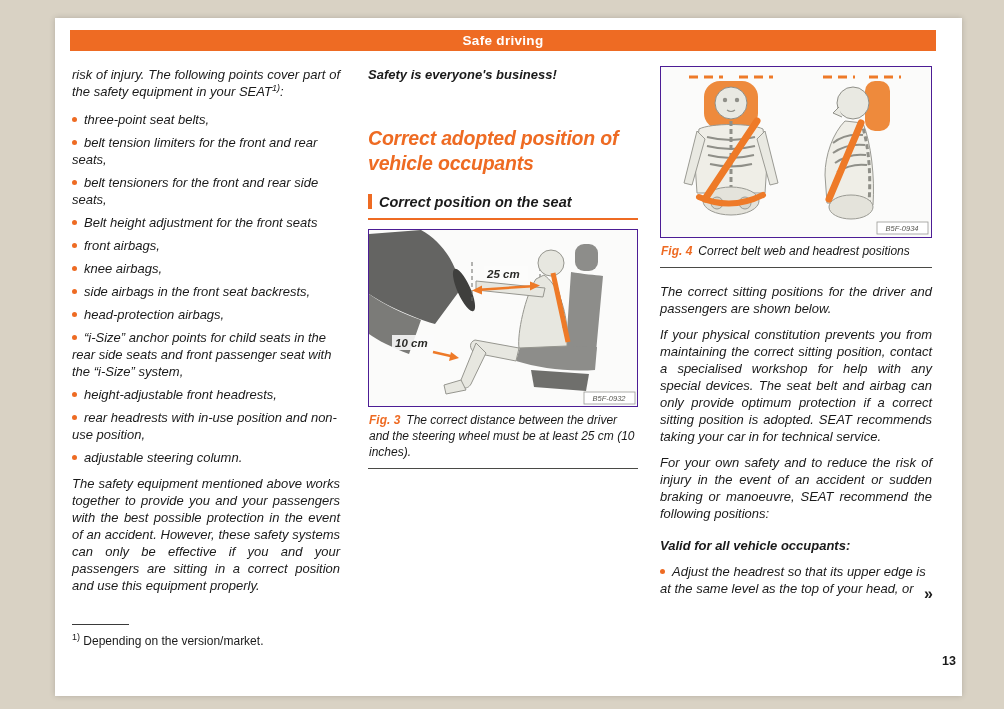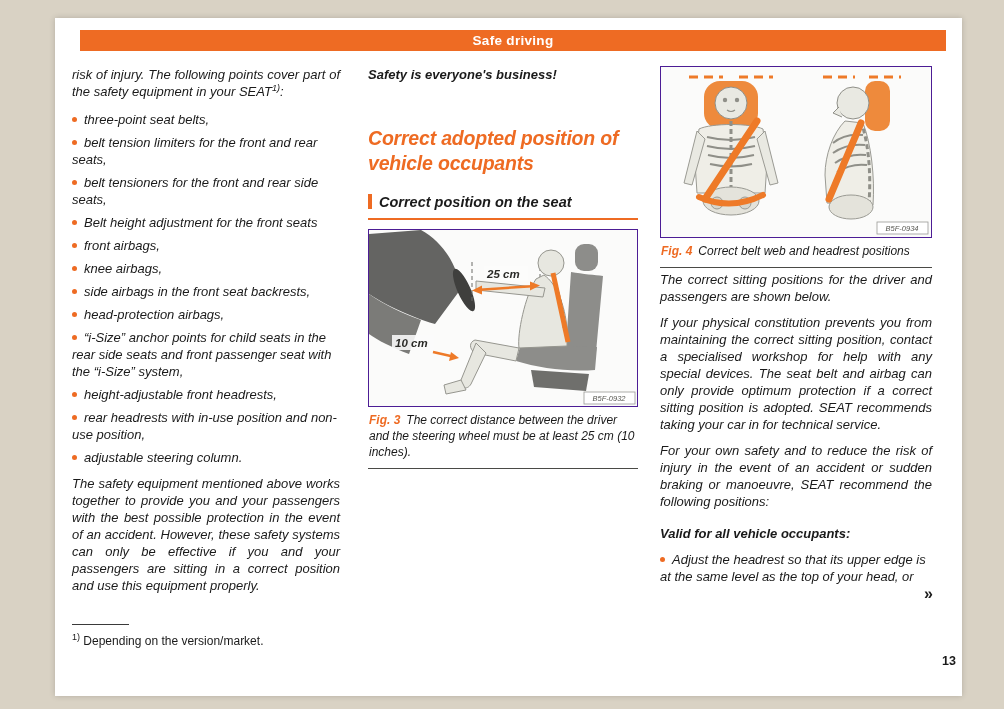--- a/index.html
+++ b/index.html
@@ -13,21 +13,20 @@
   }
   .sheet {
     position:absolute; left:55px; top:18px; width:907px; height:678px;
     background:#ffffff; box-shadow:0 0 6px rgba(0,0,0,.18);
   }
   .header-bar {
     position:absolute; left:15px; top:12px; width:866px; height:21px;
     background:var(--accent,#ee6b23); color:#fff;
     font-size:13.5px; font-weight:bold; text-align:center; line-height:21px;
     letter-spacing:.3px;
-    margin-left:10px;
   }
   .col { position:absolute; top:48px; font-size:13px; line-height:17px;font-style:italic; }
   .col-left  { left:17px;  width:268px; }
   .col-mid   { left:313px; width:270px; }
   .col-right { left:605px; width:272px; }
 
   p.body { text-align:justify; }
   .intro { margin-bottom:11px; }
   sup.fn { font-size:9px; vertical-align:super; line-height:0; }
 
@@ -55,21 +54,21 @@
   }
 
   .fig-frame { border:1px solid #4c1d95; background:#f9a8d4; }
   .fig-frame svg { display:block; width:100%; height:auto; }
   .fig-caption {
     border-bottom:1px solid #4a4a46; padding:5px 1px 8px 1px;
     font-size:12px; line-height:16px;
   }
   .fig-label { color:var(--accent,#ee6b23); font-weight:bold; padding-right:6px; white-space:nowrap;text-align:right; }
 
-  .col-right .text-block { margin-top:3px; }
+  .col-right .text-block { margin-top:15px; }
   .col-right .text-block p { margin-bottom:9px; }
   .subheading { font-weight:bold; margin-top:15px; margin-bottom:13px; }
 
   .footnote-block { position:absolute; left:17px; top:606px; width:268px; font-size:12px; line-height:15px; }
   .footnote-rule { width:57px; border-top:1px solid #3a3a3a; margin-bottom:9px; }
 
   .page-number { position:absolute; top:636px; right:6px; font-size:12.5px; font-weight:bold; }
   .cont-mark { position:absolute; left:869px; top:567px; font-size:16px; font-weight:bold; }
 
   svg text { font-family:"Liberation Sans", sans-serif; }

